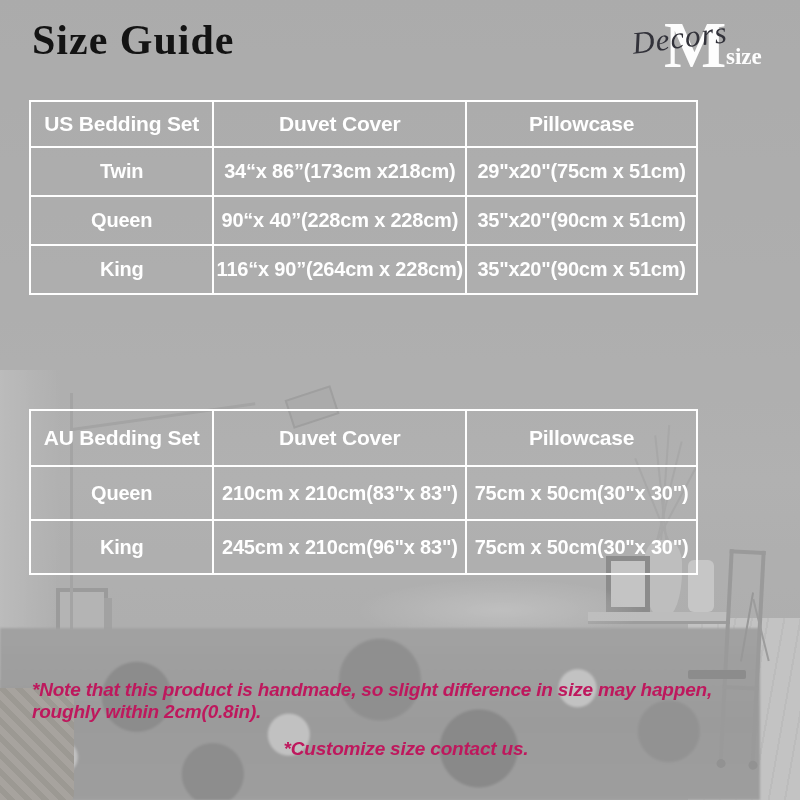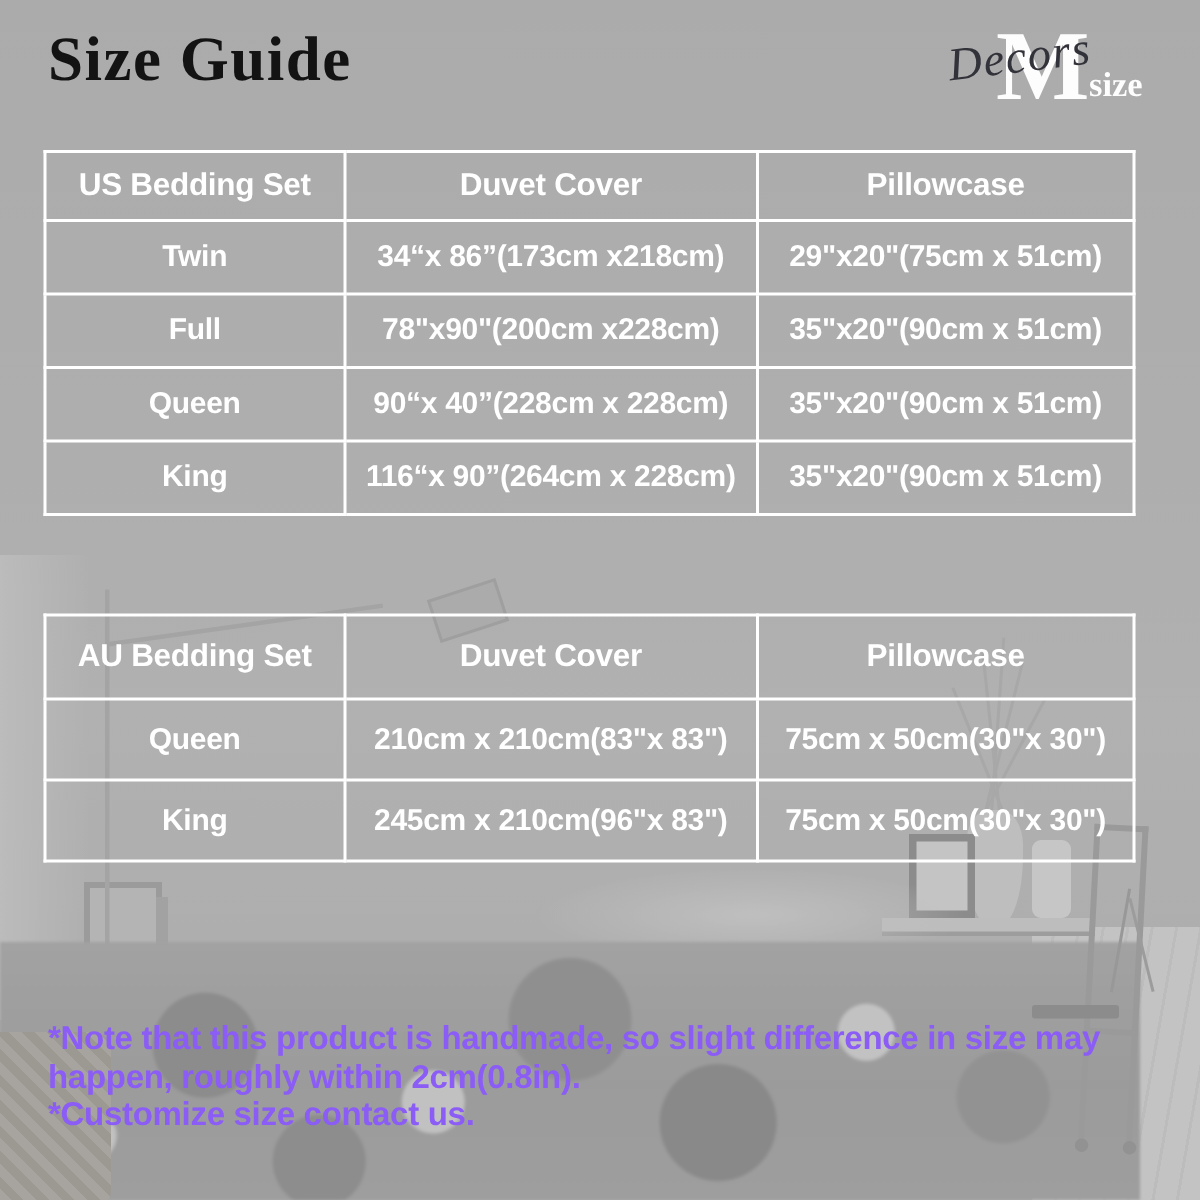--- a/index.html
+++ b/index.html
@@ -53,35 +53,35 @@
   .plant-right{left:746px;top:592px;width:2px;height:70px;background:#858585;transform:rotate(10deg);}
   .plant-right2{left:760px;top:598px;width:2px;height:64px;background:#8c8c8c;transform:rotate(-14deg);}
   .overlay{position:absolute;inset:0;background:rgba(176,176,176,0.45);}
   
   .fg{position:absolute;z-index:2;}
   .title{left:32px;top:16px;font-family:"Liberation Serif",serif;font-size:42px;font-weight:bold;color:#131313;letter-spacing:1px;text-align:center;}
   .logo{right:20px;top:6px;width:150px;height:82px;}
   .logo-m{position:absolute;left:34px;top:6px;font-family:"Liberation Serif",serif;font-weight:bold;font-size:66px;line-height:1;color:#fdfdfd;}
   .logo-script{position:absolute;left:2px;top:14px;font-family:"Liberation Serif",serif;font-style:italic;font-size:31px;color:#32323a;transform:rotate(-7deg);letter-spacing:1px;}
   .logo-rest{position:absolute;left:96px;top:38px;font-family:"Liberation Serif",serif;font-weight:bold;font-size:23px;color:#fdfdfd;}
-  table.size-table{position:absolute;z-index:2;left:29px;width:728px;border-collapse:collapse;table-layout:fixed;
+  table.size-table{position:absolute;z-index:2;left:29px;width:669px;border-collapse:collapse;table-layout:fixed;
     color:#ffffff;font-weight:bold;text-align:center;letter-spacing:-0.2px;}
   table.size-table th,table.size-table td{border:2px solid #ffffff;padding:0;}
   table.size-table th{font-size:21px;}
   table.size-table td{font-size:20px;}
   .t1{top:100px;}
   .t1 thead tr{height:46px;}
   .t1 tbody tr{height:49px;margin-top:20px;}
   .t2{top:409px;}
   .t2 thead tr{height:56px;}
   .t2 tbody tr{height:54px;}
   col.c1{width:27.5%;} col.c2{width:37.9%;} col.c3{width:34.6%;}
-  .notes{left:32px;top:679px;width:748px;color:#8b5cf6;font-size:22px;font-weight:bold;line-height:1.17;letter-spacing:-0.2px;}
+  .notes{left:32px;top:679px;width:748px;color:#be185d;font-size:19px;font-weight:bold;line-height:1.17;letter-spacing:-0.2px;font-style:italic;}
   .notes p{margin:0;}
-  .notes p + p{}
+  .notes p + p{margin-top:15px;text-align:center;}
 </style>
 </head>
 <body>
 
 <div class="sh wall-light-left"></div>
 <div class="sh floor-right"></div>
 <div class="sh frames-left"></div>
 <div class="sh frame-thin"></div>
 <div class="sh lamp-pole"></div>
 <div class="sh lamp-arm"></div>
@@ -132,25 +132,20 @@
       <th>Pillowcase</th>
     </tr>
   </thead>
   <tbody>
     <tr>
       <td>Twin</td>
       <td>34“x 86”(173cm x218cm)</td>
       <td>29"x20"(75cm x 51cm)</td>
     </tr>
     <tr>
-      <td>Full</td>
-      <td>78"x90"(200cm x228cm)</td>
-      <td>35"x20"(90cm x 51cm)</td>
-    </tr>
-    <tr>
       <td>Queen</td>
       <td>90“x 40”(228cm x 228cm)</td>
       <td>35"x20"(90cm x 51cm)</td>
     </tr>
     <tr>
       <td>King</td>
       <td>116“x 90”(264cm x 228cm)</td>
       <td>35"x20"(90cm x 51cm)</td>
     </tr>
   </tbody>

